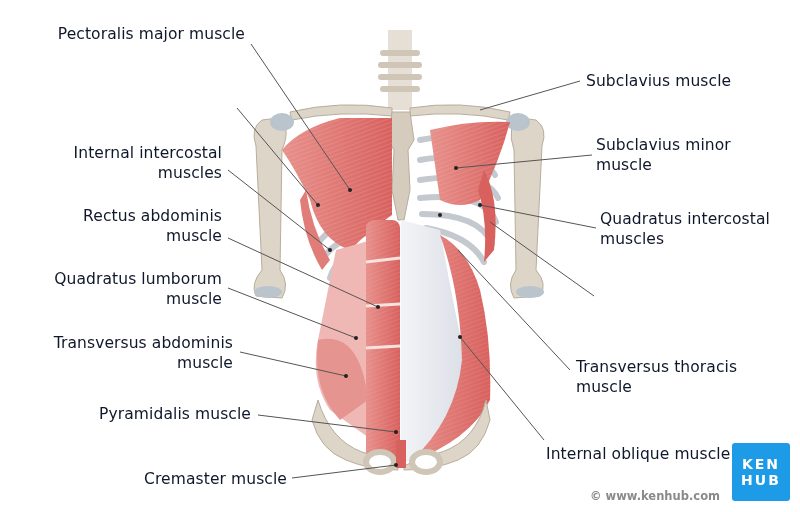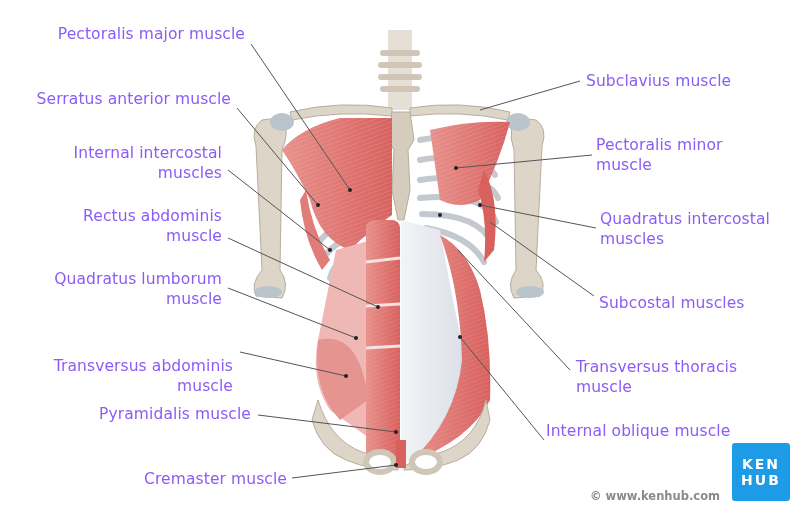--- a/index.html
+++ b/index.html
@@ -1,18 +1,18 @@
 <!DOCTYPE html>
 <html><head>
 <meta charset="utf-8">
 <style>
   html, body { margin:0; padding:0; background:#ffffff; }
   #stage { position:relative; width:800px; height:512px; overflow:hidden; background:#ffffff; font-family:"DejaVu Sans", sans-serif; }
   svg.art { position:absolute; left:0; top:0; }
-  .label { position:absolute; font-size:15.5px; line-height:20px; color:#8b5cf6; white-space:pre; letter-spacing:0.1px; }
+  .label { position:absolute; font-size:15.5px; line-height:20px; color:#0f172a; white-space:pre; letter-spacing:0.1px; }
   .label.right { text-align:right; }
   .label.left { text-align:left; }
   #logo { position:absolute; left:732px; top:443px; width:58px; height:58px; background:#1e9be6; border-radius:3px; color:#fff; font-weight:bold; font-size:14px; line-height:16px; letter-spacing:2px; display:flex; flex-direction:column; align-items:center; justify-content:center; }
   #copyright { position:absolute; left:590px; top:489px; font-size:11.5px; color:#8a8a8a;font-weight:bold; }
 </style>
 </head>
 <body>
 
 <div id="stage">
 
@@ -128,40 +128,38 @@
       <circle cx="396" cy="432" r="2"></circle>
         <circle cx="396" cy="465" r="2"></circle>
       <circle cx="456" cy="168" r="2"></circle>
         <circle cx="480" cy="205" r="2"></circle>
       <circle cx="440" cy="215" r="2"></circle>
         <circle cx="460" cy="337" r="2"></circle>
     </g>
   </svg>
 
   <div class="label right" style="right:555px; top:24px;">Pectoralis major muscle</div>
-  <div class="label right" style="right:569px; top:89px;">Serratus anterior muscle</div>
   <div class="label right" style="right:578px; top:143px;">Internal intercostal
 muscles</div>
   <div class="label right" style="right:578px; top:206px;margin-left:36px;">Rectus abdominis
 muscle</div>
   <div class="label right" style="right:578px; top:269px;margin-left:47px;">Quadratus lumborum
 muscle</div>
-  <div class="label right" style="right:567px; top:333px;margin-top:23px;">Transversus abdominis
+  <div class="label right" style="right:567px; top:333px;">Transversus abdominis
 muscle</div>
   <div class="label right" style="right:513px; top:469px;">Cremaster muscle</div>
   <div class="label right" style="right:549px; top:404px;">Pyramidalis muscle</div>
 
   <div class="label left" style="left:586px; top:71px;">Subclavius muscle</div>
-  <div class="label left" style="left:596px; top:135px;">Pectoralis minor
+  <div class="label left" style="left:596px; top:135px;">Subclavius minor
 muscle</div>
   <div class="label left" style="left:600px; top:209px;">Quadratus intercostal
 muscles</div>
-  <div class="label left" style="left:599px; top:293px;">Subcostal muscles</div>
   <div class="label left" style="left:576px; top:357px;">Transversus thoracis
 muscle</div>
-  <div class="label left" style="left:546px; top:421px;">Internal oblique muscle</div>
+  <div class="label left" style="left:546px; top:444px;">Internal oblique muscle</div>
 
   <div id="logo">
     <span>KEN</span>
     <span>HUB</span>
   </div>
   <div id="copyright">© www.kenhub.com</div>
 </div>
 
 </body></html>

